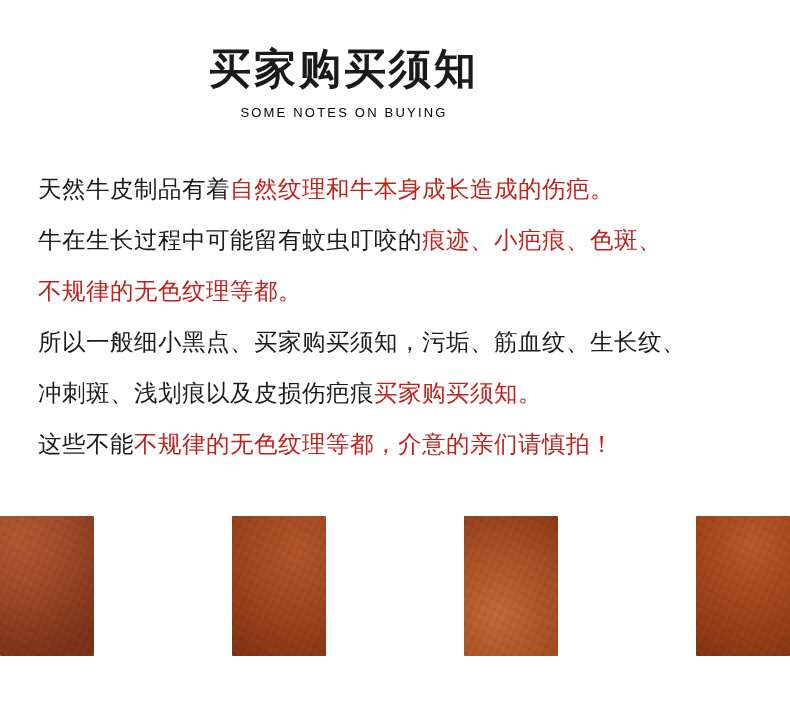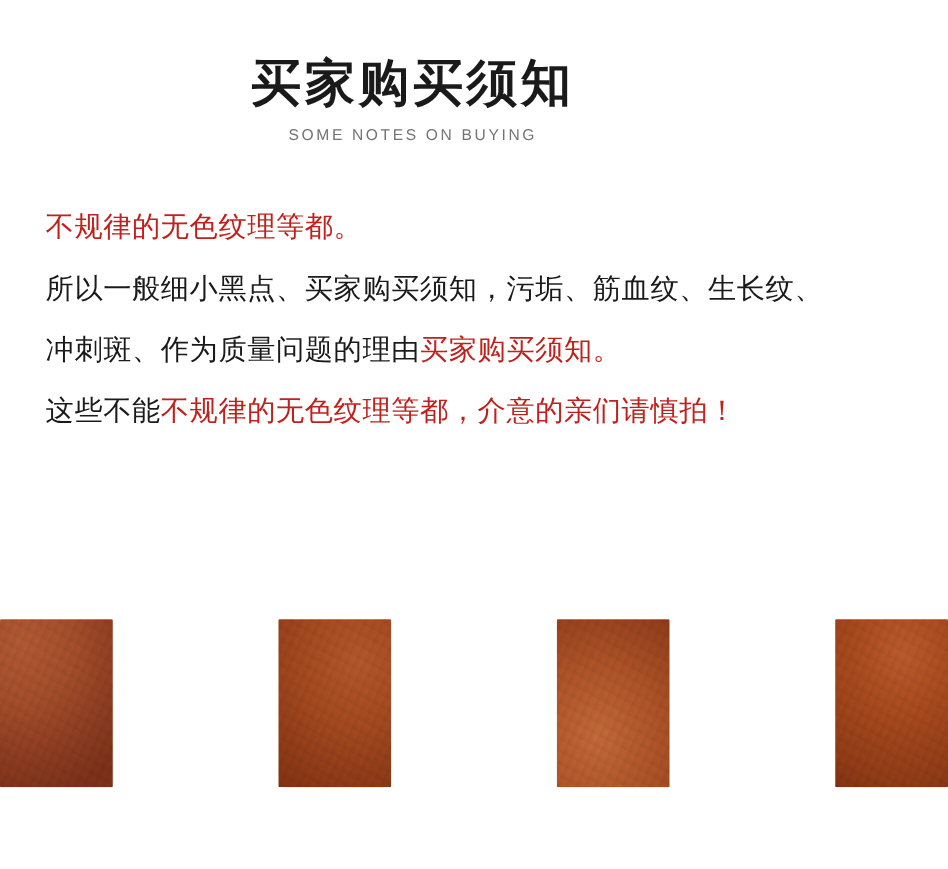--- a/index.html
+++ b/index.html
@@ -28,21 +28,21 @@
     font-size: 42px;
     font-weight: bold;
     letter-spacing: 3px;
     color: #1a1a1a;
     line-height: 1.1;
   }
   .subtitle {
     margin-top: 13px;
     font-size: 13px;
     letter-spacing: 2.2px;
-    color: #737373;
+    color: #000000;
     font-weight: normal;
   }
   .body-text {
     margin: 0;
     padding: 44px 36px 0 38px;
     font-size: 23.5px;
     line-height: 51px;
     color: #1a1a1a;
     letter-spacing: 0.5px;
   }
@@ -105,27 +105,33 @@
 
 <div class="page">
 
   <div class="header">
     <div class="title">买家购买须知</div>
     <div class="subtitle">SOME NOTES ON BUYING</div>
   </div>
 
   <div class="body-text">
     <p>
+      <span>天然牛皮制品有着</span><span class="red">自然纹理和牛本身成长造成的伤疤。</span>
+    </p>
+    <p>
+      <span>牛在生长过程中可能留有蚊虫叮咬的</span><span class="red">痕迹、小疤痕、色斑、</span>
+    </p>
+    <p>
       <span class="red">不规律的无色纹理等都。</span>
     </p>
     <p>
       <span>所以一般细小黑点、买家购买须知，污垢、筋血纹、生长纹、</span>
     </p>
     <p>
-      <span>冲刺斑、作为质量问题的理由</span><span class="red">买家购买须知。</span>
+      <span>冲刺斑、浅划痕以及皮损伤疤痕</span><span class="red">买家购买须知。</span>
     </p>
     <p>
       <span>这些不能</span><span class="red">不规律的无色纹理等都，介意的亲们请慎拍！</span>
     </p>
   </div>
 
   <div class="swatches">
     <div class="swatch sw1"></div>
     <div class="swatch sw2"></div>
     <div class="swatch sw3"></div>

